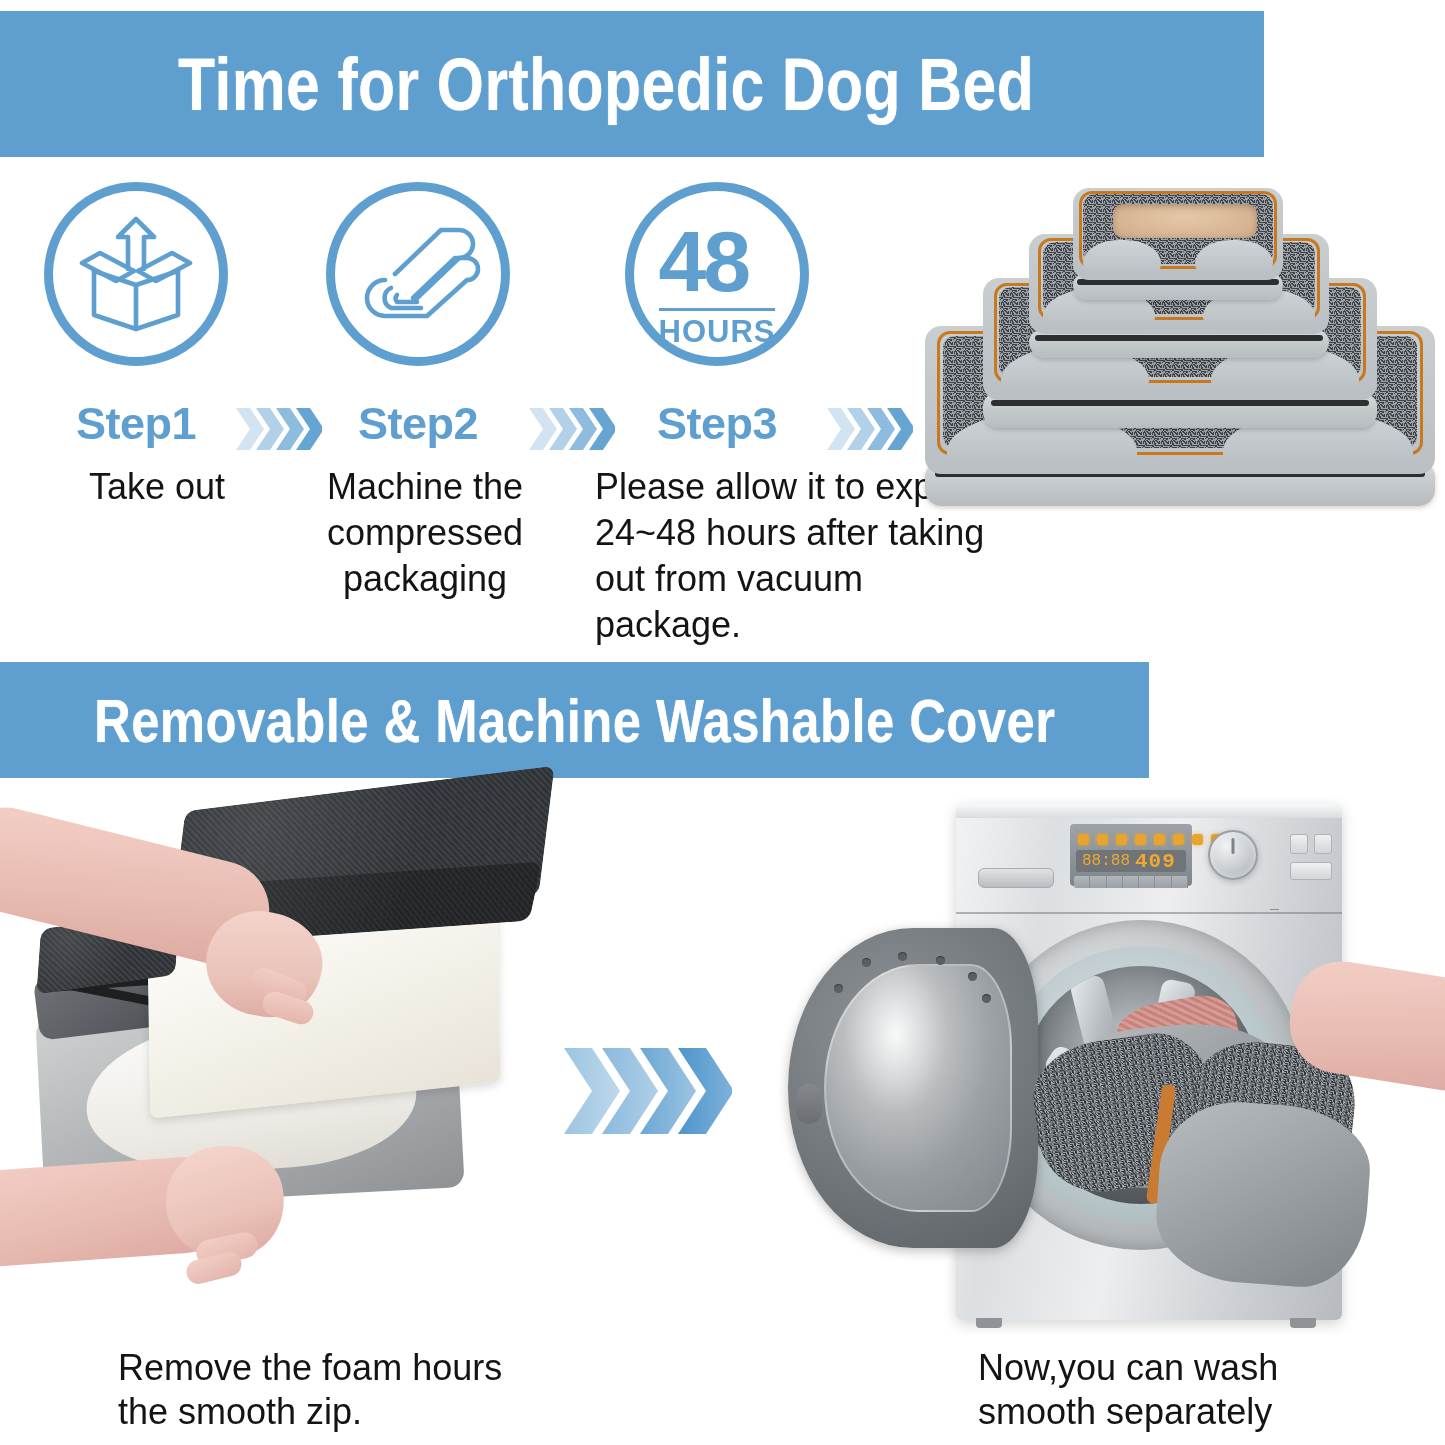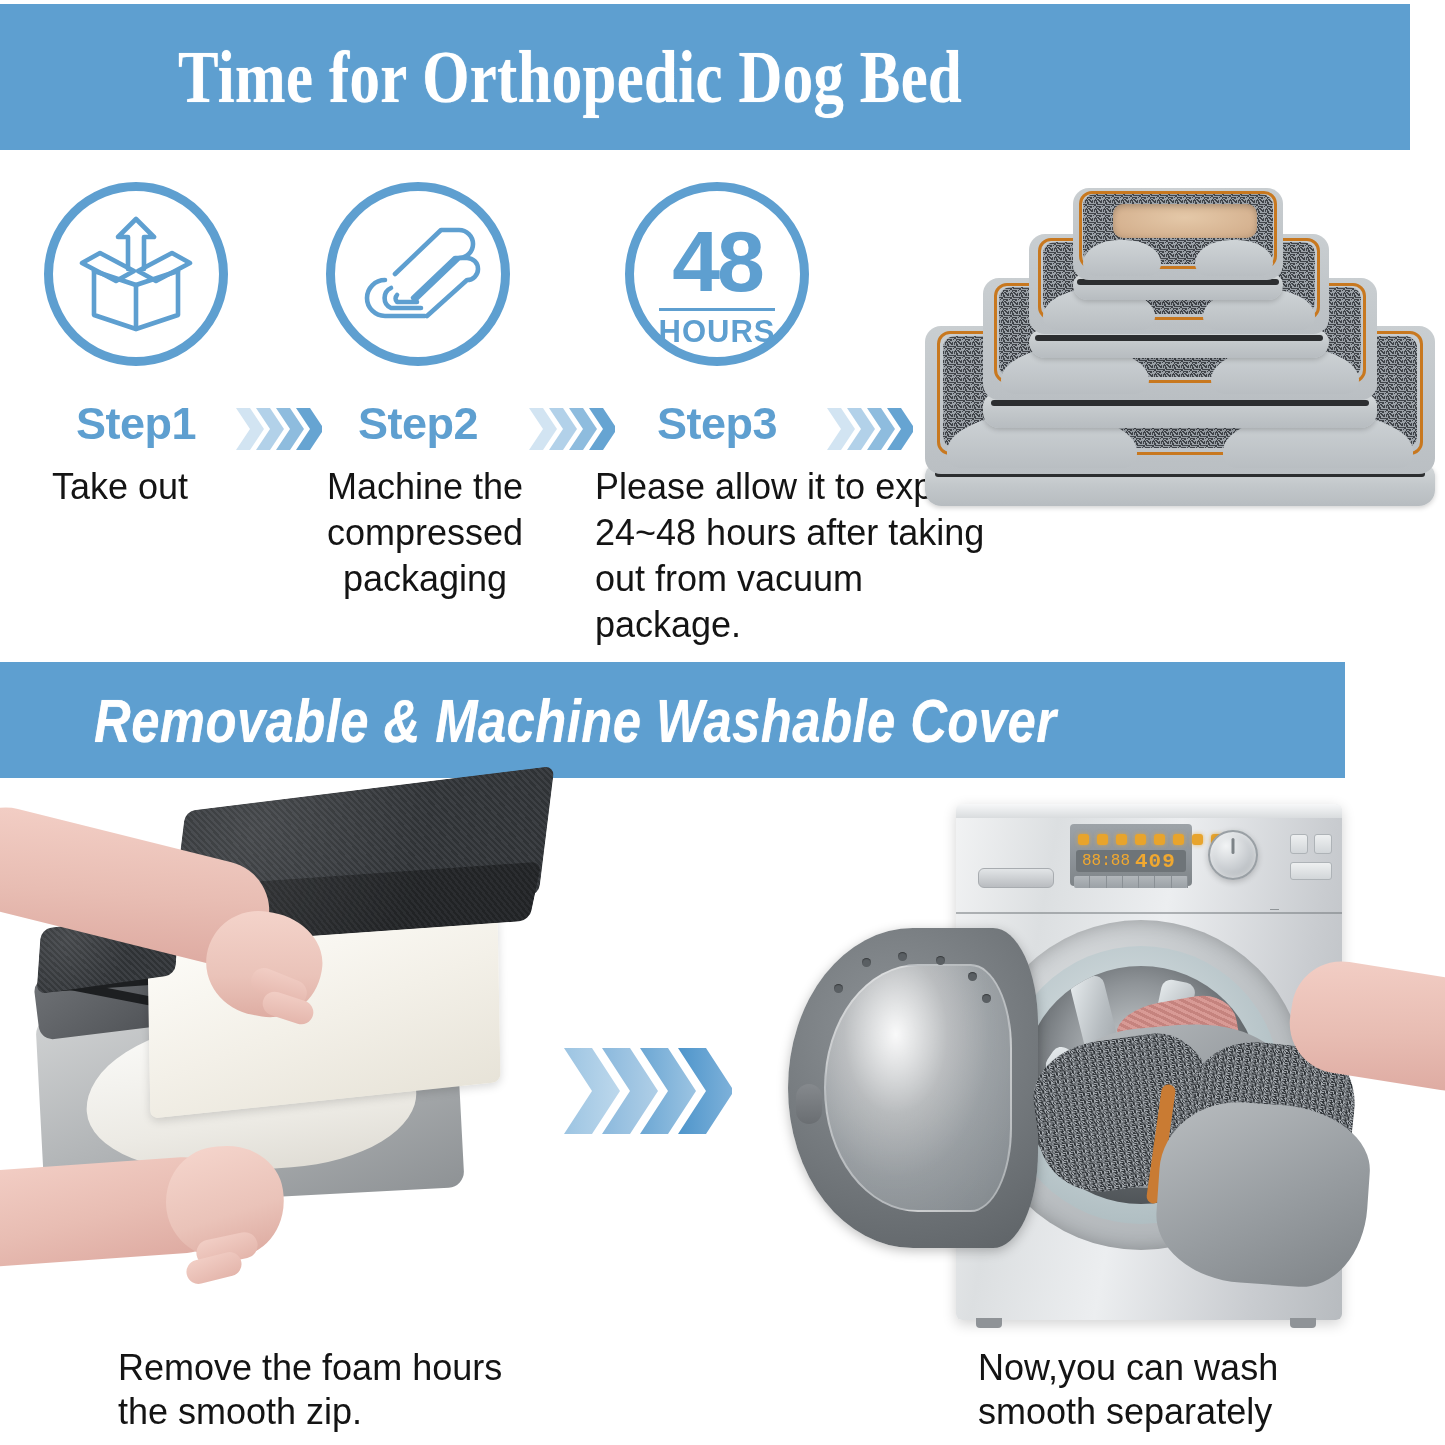--- a/index.html
+++ b/index.html
@@ -19,23 +19,23 @@
   }
   .banner-title {
     color: #ffffff;
     font-weight: bold;
     letter-spacing: 0.5px;
     white-space: nowrap;
     transform: scaleX(0.82);
     transform-origin: left center;
     text-shadow: 0 0 1px rgba(255,255,255,0.7);
   }
-  #banner-1 { left:0; top:4px; width:1410px; height:146px;font-family:Liberation Serif, serif; }
+  #banner-1 { left:0; top:11px; width:1264px; height:146px; }
   #banner-1 .banner-title { font-size: 74px; margin-left: 178px; }
-  #banner-2 { left:0; top:662px; width:1345px; height:116px;font-style:italic; }
+  #banner-2 { left:0; top:662px; width:1149px; height:116px; }
   #banner-2 .banner-title { font-size: 62px; margin-left: 94px; }
 
   
   #steps { position:absolute; left:0; top:146px; width:920px; height:516px; }
 
   .step { position:absolute; top:0; }
   .step-circle {
     position:absolute; top:36px; left:0;
     width:184px; height:184px;
     border: 9px solid #5e9fd0;
@@ -48,30 +48,30 @@
     text-align:center;
     color:#5e9fd0; font-weight:bold; font-size:45px;
     letter-spacing:-0.5px;
   }
   .step-desc {
     position:absolute; top:318px;
     color:#141414; font-size:36px; line-height:46px;
   }
 
   #step-1 { left:44px; }
-  #step-1 .step-desc { left:8px; width:210px; }
+  #step-1 .step-desc { left:8px; width:210px; text-align:center; }
   #step-2 { left:326px; }
   #step-2 .step-desc { left:-6px; width:210px; text-align:center; }
   #step-3 { left:625px; }
   #step-3 .step-desc { left:-30px; width:400px; text-align:left; }
 
   .svg-icon { display:block; }
 
   
-  .hours-badge { text-align:center; line-height:1; padding-bottom:4px;margin-top:20px; }
+  .hours-badge { text-align:left; line-height:1; padding-bottom:4px;margin-top:20px; }
   .hours-num {
     font-size:86px; font-weight:bold; color:#5e9fd0;
     letter-spacing:-3px; display:block;
   }
   .hours-word {
     font-size:31px; font-weight:bold; color:#5e9fd0;
     letter-spacing:1px; display:block; margin-top:4px;
     padding-top:5px; border-top:3px solid #5e9fd0;
   }
 

